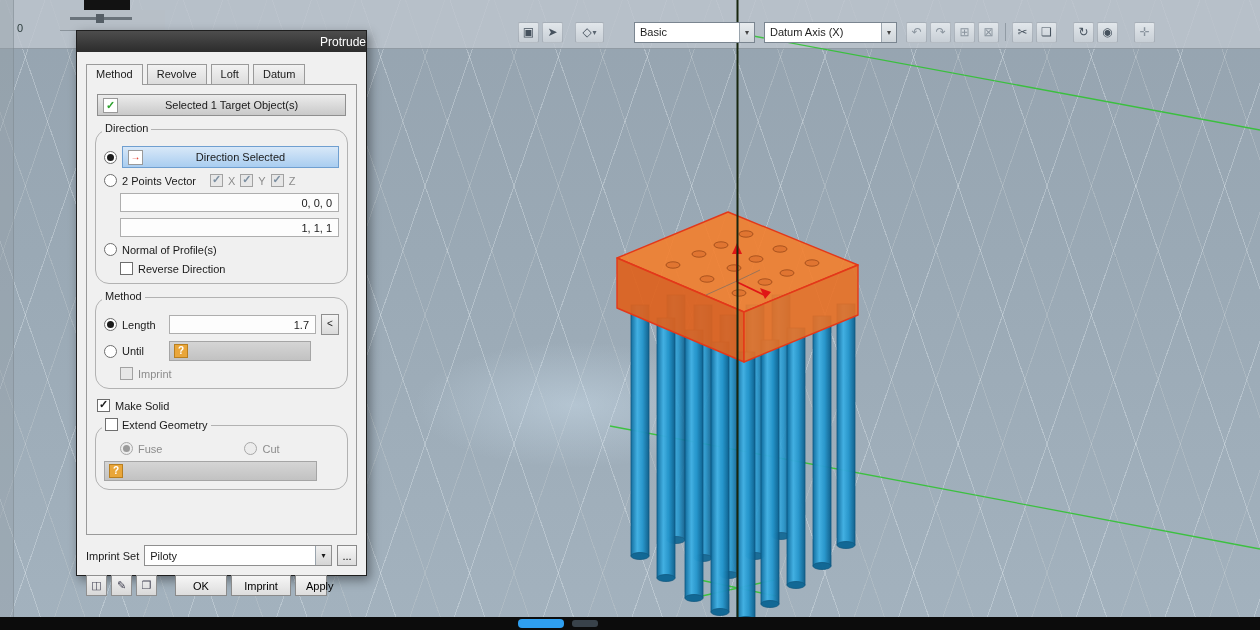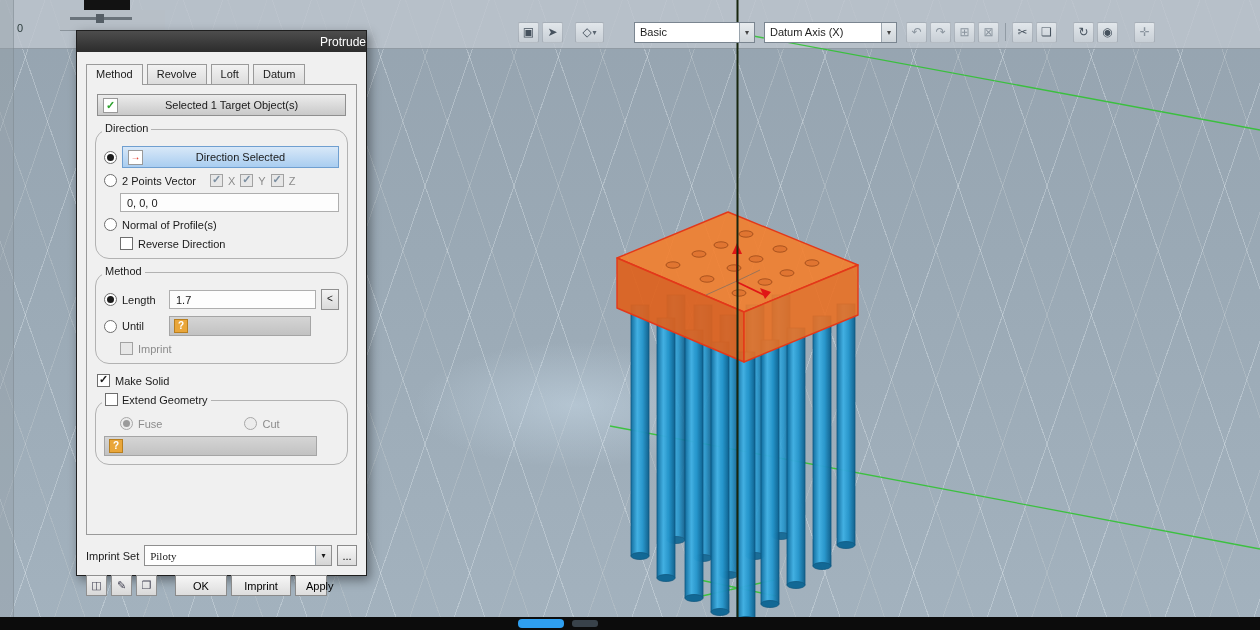--- a/index.html
+++ b/index.html
@@ -75,32 +75,32 @@
     font-size:11px;font-weight:bold;line-height:12px;text-align:center;flex:none;}
   .tlabel{flex:1;text-align:center;}
 
   .dirbtn{flex:1;height:20px;display:flex;align-items:center;gap:5px;padding:0 5px;
     border:1px solid #6f9fd0;background:linear-gradient(#d8e8f8,#a9cdf0);}
   .arricon{width:13px;height:13px;background:#fff;border:1px solid #9a9a9a;color:#e02010;
     font-size:10px;font-weight:bold;line-height:12px;text-align:center;flex:none;}
   .dirbtn .dlabel{flex:1;text-align:center;}
 
   .tinput{height:17px;border:1px solid #aeaeae;background:#fdfdfd;
-    font:11px "Liberation Sans",sans-serif;text-align:left;padding:0 6px;color:#1a1a1a;}
+    font:11px "Liberation Sans",sans-serif;text-align:right;padding:0 6px;color:#1a1a1a;}
   .smallbtn{width:16px;height:19px;border:1px solid #8f8f8f;background:linear-gradient(#f4f4f4,#dadada);
     font:10px "Liberation Sans",sans-serif;text-align:center;line-height:17px;flex:none;}
   .disfield{height:18px;display:flex;align-items:center;gap:4px;padding:0 4px;
     background:linear-gradient(#d5d5d5,#c2c2c2);border:1px solid #a5a5a5;}
   .qicon{width:12px;height:12px;background:#e9a63a;border:1px solid #b97f1f;color:#fff;
     font-size:10px;font-weight:bold;line-height:11px;text-align:center;flex:none;}
 
   .geomrow{display:flex;align-items:center;gap:5px;margin:10px 9px 0;}
   .combo{height:19px;background:#fff;border:1px solid #8f8f8f;display:flex;align-items:center;
     padding-left:5px;}
-  .combo .cval{flex:1;font-family:Liberation Serif, serif;}
+  .combo .cval{flex:1;}
   .combo .cbtn{width:15px;align-self:stretch;display:flex;align-items:center;justify-content:center;
     background:linear-gradient(#f0f0f0,#d5d5d5);border-left:1px solid #9aa4ad;font-size:8px;}
   .btn{height:21px;border:1px solid #8a8a8a;background:linear-gradient(#f6f6f6,#dddddd);
     font:11px "Liberation Sans",sans-serif;padding:0 10px;}
   .btn.more{width:20px;padding:0;}
   .footrow{display:flex;align-items:center;gap:4px;margin:9px 9px 0;}
   .iconbtn{width:19px;height:19px;border:1px solid #8f8f8f;background:linear-gradient(#f2f2f2,#d8d8d8);
     display:flex;align-items:center;justify-content:center;font-size:11px;color:#445;}
   .btn.ok{width:52px;margin-left:14px;}
   .btn.cancel{width:60px;}
@@ -298,20 +298,23 @@
           <span class="cb dis grayck"></span>
           <span class="lbl dim">X</span>
           <span class="cb dis grayck"></span>
           <span class="lbl dim">Y</span>
           <span class="cb dis grayck"></span>
           <span class="lbl dim">Z</span>
         </div>
         <div class="row ind16">
           <input class="tinput flex1" readonly="" value="0, 0, 0" style="">
         </div>
+        <div class="row ind16">
+          <input class="tinput flex1" readonly="" value="1, 1, 1" style="">
+        </div>
         <div class="row">
           <span class="radio"></span>
           <span class="lbl">Normal of Profile(s)</span>
         </div>
         <div class="row ind16" style="margin-bottom:2px">
           <span class="cb"></span>
           <span class="lbl">Reverse Direction</span>
         </div>
       </div>
 

